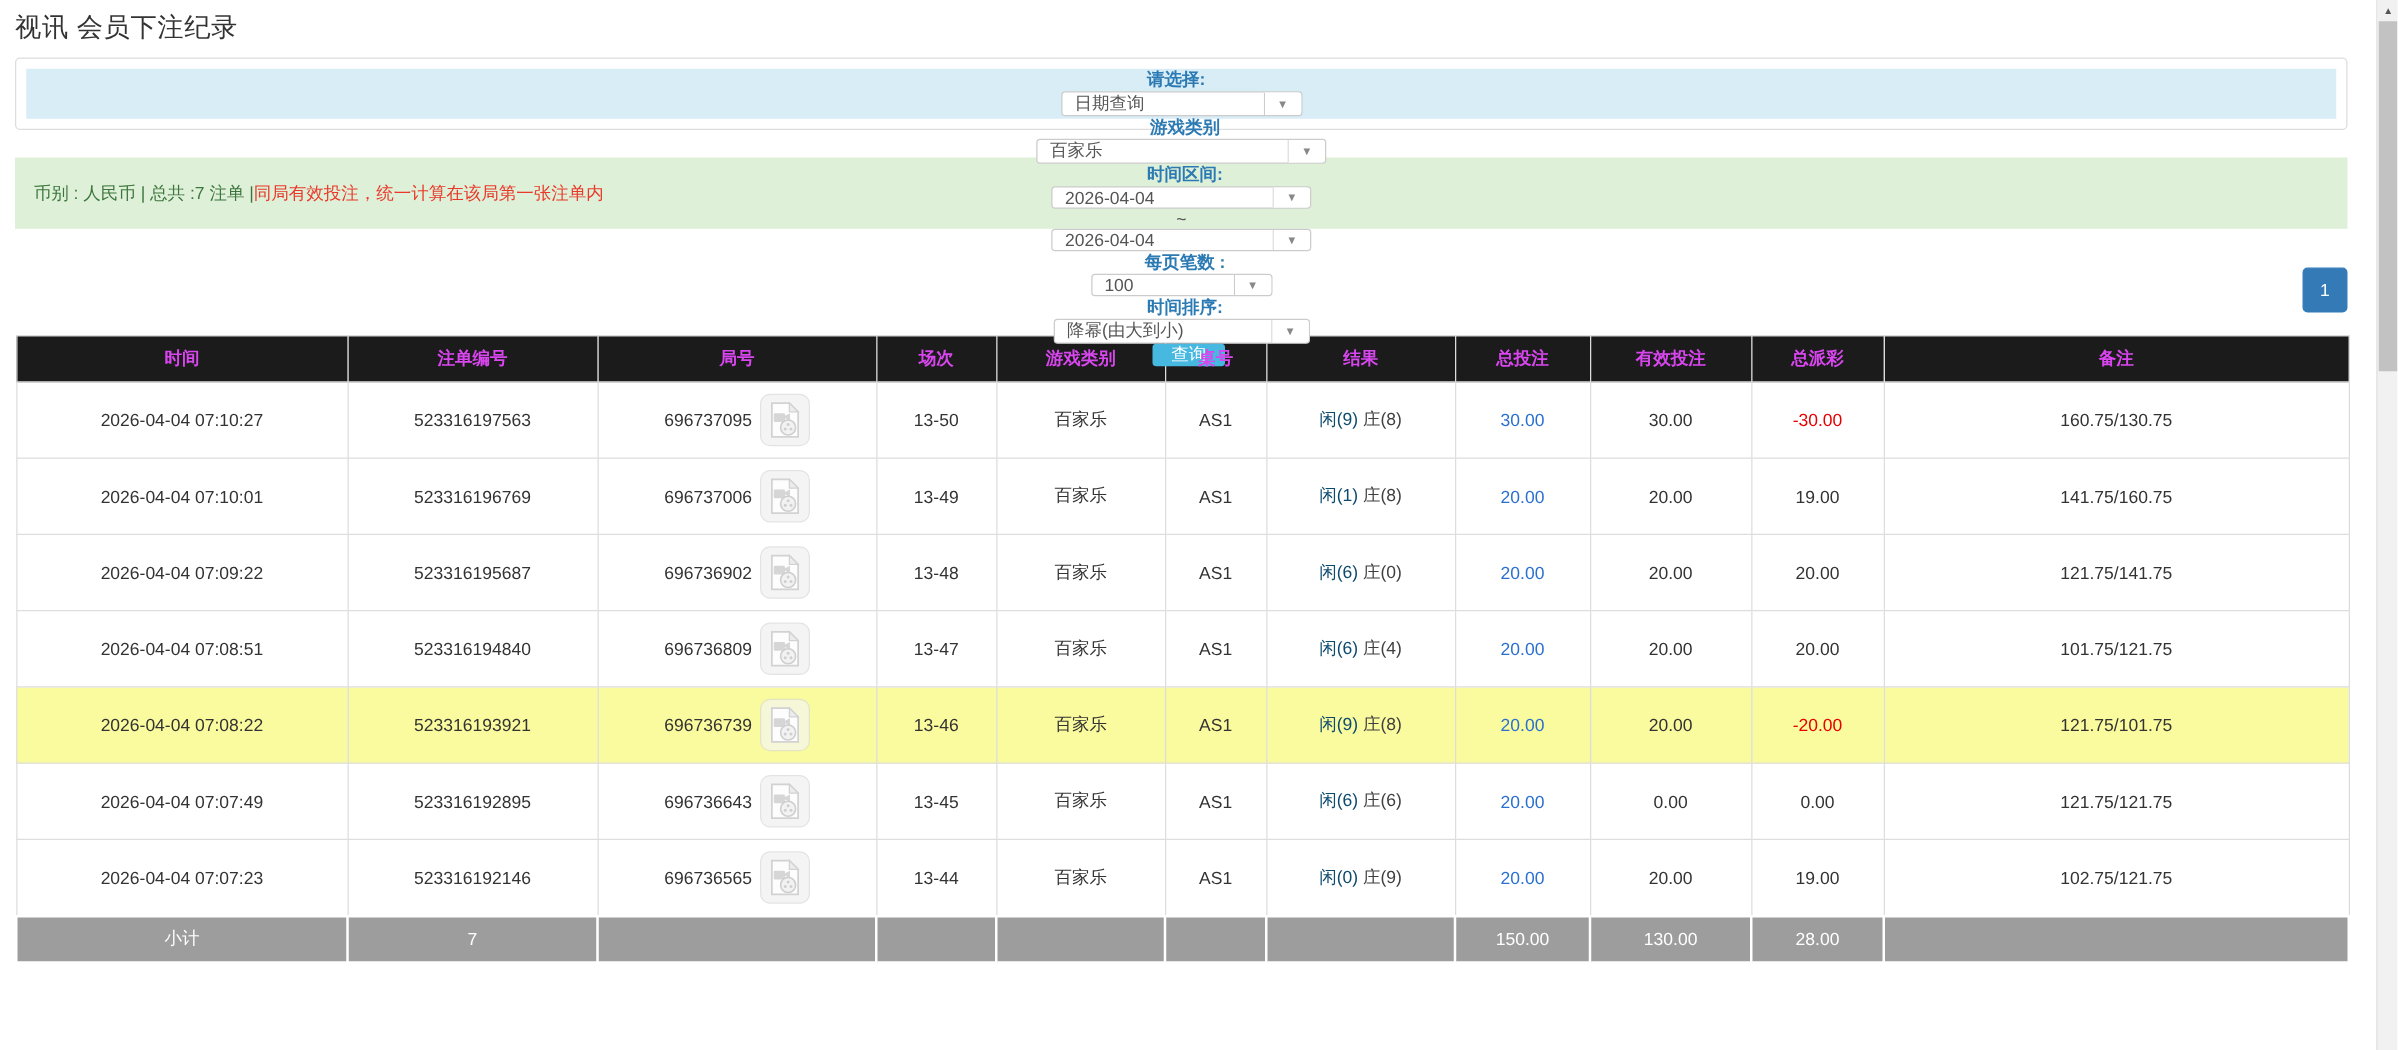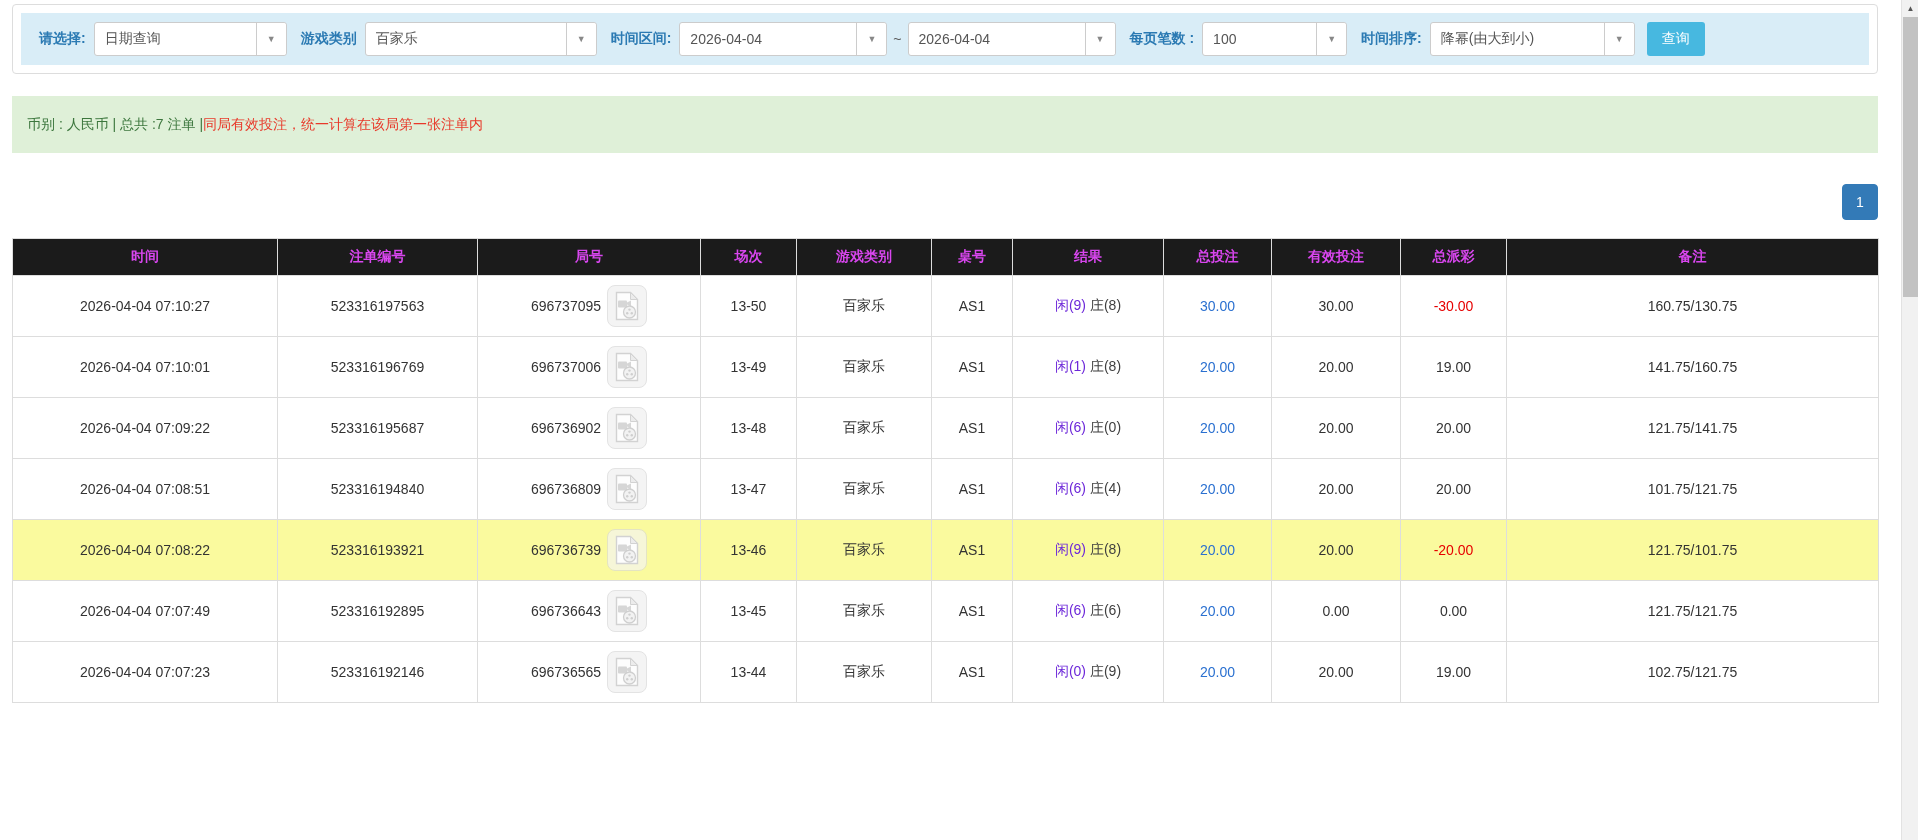--- a/index.html
+++ b/index.html
@@ -7,21 +7,21 @@
   body {
     font-family: "Liberation Sans", "DejaVu Sans", sans-serif;
     background:#fff; color:#333; position:relative; overflow:hidden; font-size:14px;
   }
   .page { position:absolute; left:0; top:0; width:1901px; height:840px; padding:0 23px 0 12px; }
 
   .page-title { font-size:21px; font-weight:400; color:#333; padding:8px 0 6px 0; letter-spacing:0.5px; }
 
   
   .filter-panel { border:1px solid #ddd; border-radius:4px; padding:8px; margin-top:4px; background:#fff; }
-  .filter-bar { background:#d9edf7; height:52px; display:flex; align-items:center; padding:0 18px; white-space:nowrap; }
+  .filter-bar { background:#d9edf7; height:40px; display:flex; align-items:center; padding:0 18px; white-space:nowrap;flex-direction:column; }
   .f-label { color:#2b7ab3; font-weight:bold; font-size:14px; margin:0 8px 0 14px; }
   .f-label:first-child { margin-left:0; }
   .sep { color:#555; margin:0 6px; }
   .select { display:flex; align-items:stretch; background:#fff; border:1px solid #ccc; border-radius:3px; height:34px; cursor:pointer;text-align:center; }
   .select .val { flex:1; display:flex; align-items:center; padding:0 10px; color:#555; font-size:14px; overflow:hidden; }
   .select .caret { width:30px; border-left:1px solid #ccc; display:flex; align-items:center; justify-content:center; color:#888; font-size:9px; background:#fff; border-radius:0 3px 3px 0; }
   .w1{width:193px}.w2{width:232px}.w3{width:208px}.w4{width:145px}.w5{width:205px}
   .btn-search { margin-left:12px; background:#47b8e0; color:#fff; border:none; border-radius:3px; height:34px; padding:0 15px; font-size:14px; cursor:pointer; }
 
   
@@ -30,39 +30,40 @@
 
   
   .pagination { margin-top:31px; height:36px; display:flex; justify-content:flex-end; }
   .page-btn { width:36px; height:36px; background:#337ab7; border:1px solid #337ab7; color:#fff; border-radius:4px; font-size:14px; cursor:pointer; }
 
   
   table { border-collapse:collapse; table-layout:fixed; width:1866px; margin-top:18px; }
   th { background:#1b1b1b; color:#d946ef; font-weight:bold; font-size:14px; height:37px; border:1px solid #ddd; text-align:center; }
   td { border:1px solid #ddd; height:61px; text-align:center; font-size:14px; color:#333; background:#fff; }
   tr.highlight td { background:#fafa9e; }
-  .res-player { color:#6d28d9; }
+  .res-player { color:#0c4a6e; }
   .res-banker { color:#404040; }
   .link-blue { color:#2a70d0; cursor:pointer; }
   .val-red { color:#e60000; }
   .round-wrap { display:inline-flex; align-items:center; gap:6px;text-align:center; }
   .video-btn { width:40px; height:42px; background:#f4f4f4; border:1px solid #e3e3e3; border-radius:8px; cursor:pointer; display:inline-flex; align-items:center; justify-content:center; padding:0; }
   tr.highlight .video-btn { background:#f6f6d8; border-color:#e4e4c2; }
   tr.total-row td { background:#9d9d9d; color:#fff; border:2px solid #fff; height:37px; font-size:14px; }
 
   
   .scrollbar { position:absolute; right:0; top:0; width:17px; height:840px; background:#f1f1f1; border-left:1px solid #e2e2e2; }
   .scroll-up { position:absolute; top:0; left:0; width:17px; height:17px; display:flex; align-items:center; justify-content:center; color:#555; font-size:8px; background:#f1f1f1; cursor:pointer; }
   .scroll-thumb { position:absolute; top:17px; left:1px; width:15px; height:280px; background:#c2c2c2; cursor:pointer; }
 </style>
 </head>
 <body>
 
 <div class="page">
 
+  <div class="page-title">视讯 会员下注纪录</div>
 
   <div class="filter-panel">
     <div class="filter-bar">
       <span class="f-label">请选择:</span>
       <div class="select w1">
         <span class="val">日期查询</span>
         <span class="caret">▼</span>
       </div>
       <span class="f-label">游戏类别</span>
       <div class="select w2">
@@ -377,20 +378,33 @@
       <span class="res-player">闲(0)</span>
       <span class="res-banker">庄(9)</span>
     </td>
     <td>
       <span class="link-blue">20.00</span>
     </td>
     <td>20.00</td>
     <td>19.00</td>
     <td>102.75/121.75</td>
   </tr>
+        <tr class="total-row">
+          <td>小计</td>
+          <td>7</td>
+          <td></td>
+          <td></td>
+          <td></td>
+          <td></td>
+          <td></td>
+          <td>150.00</td>
+          <td>130.00</td>
+          <td>28.00</td>
+          <td></td>
+        </tr>
       </tbody>
   </table>
 
 </div>
 
 <div class="scrollbar">
   <div class="scroll-up">▲</div>
   <div class="scroll-thumb"></div>
 </div>
 

